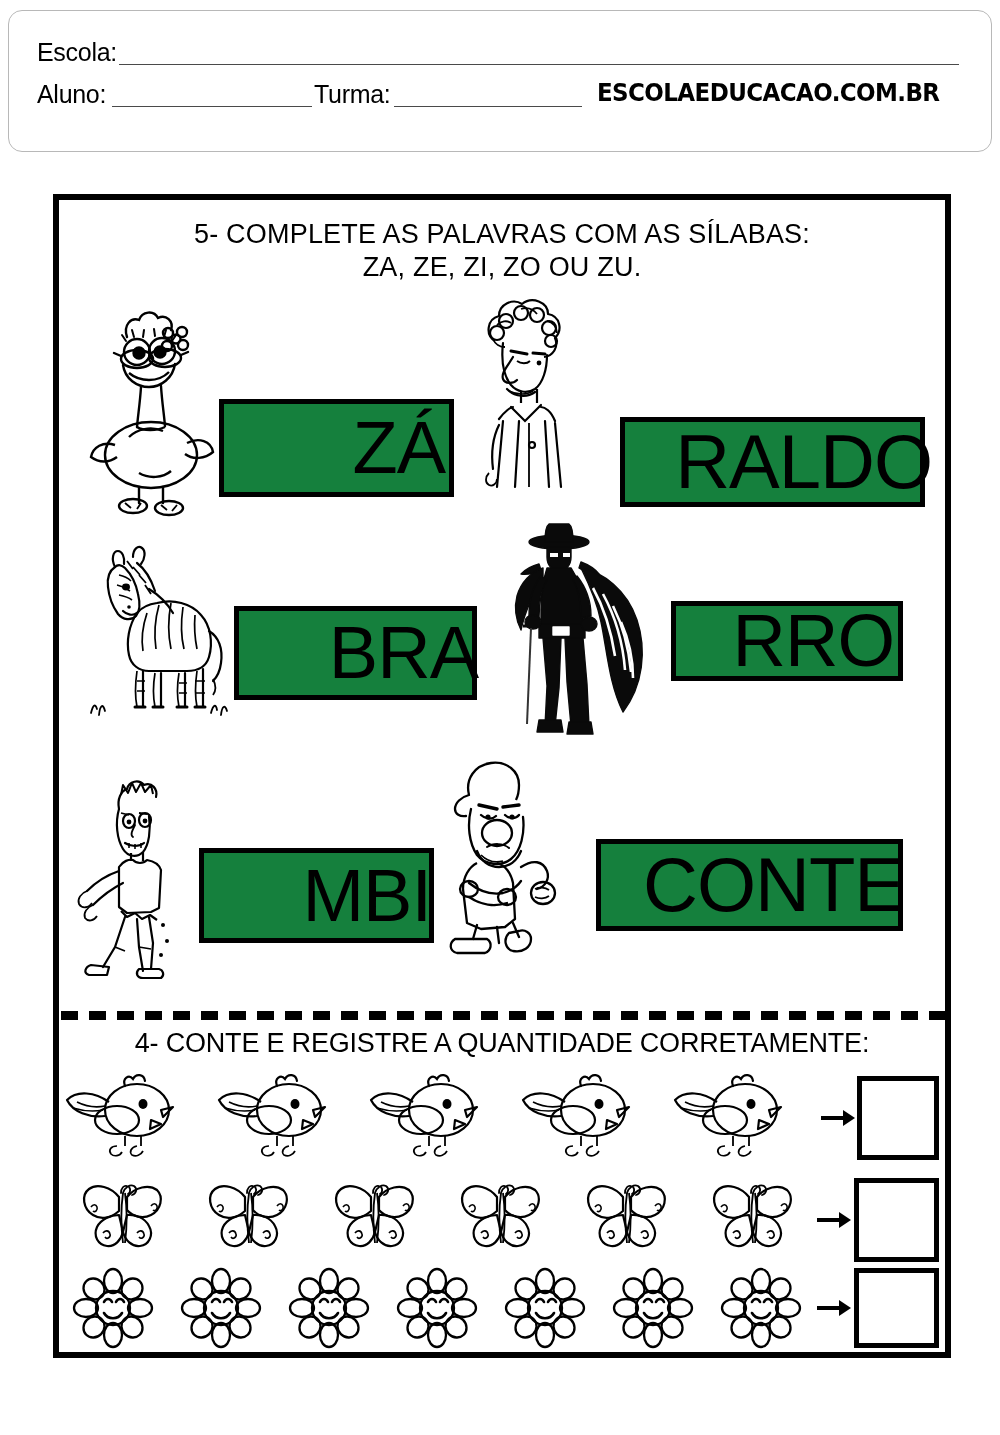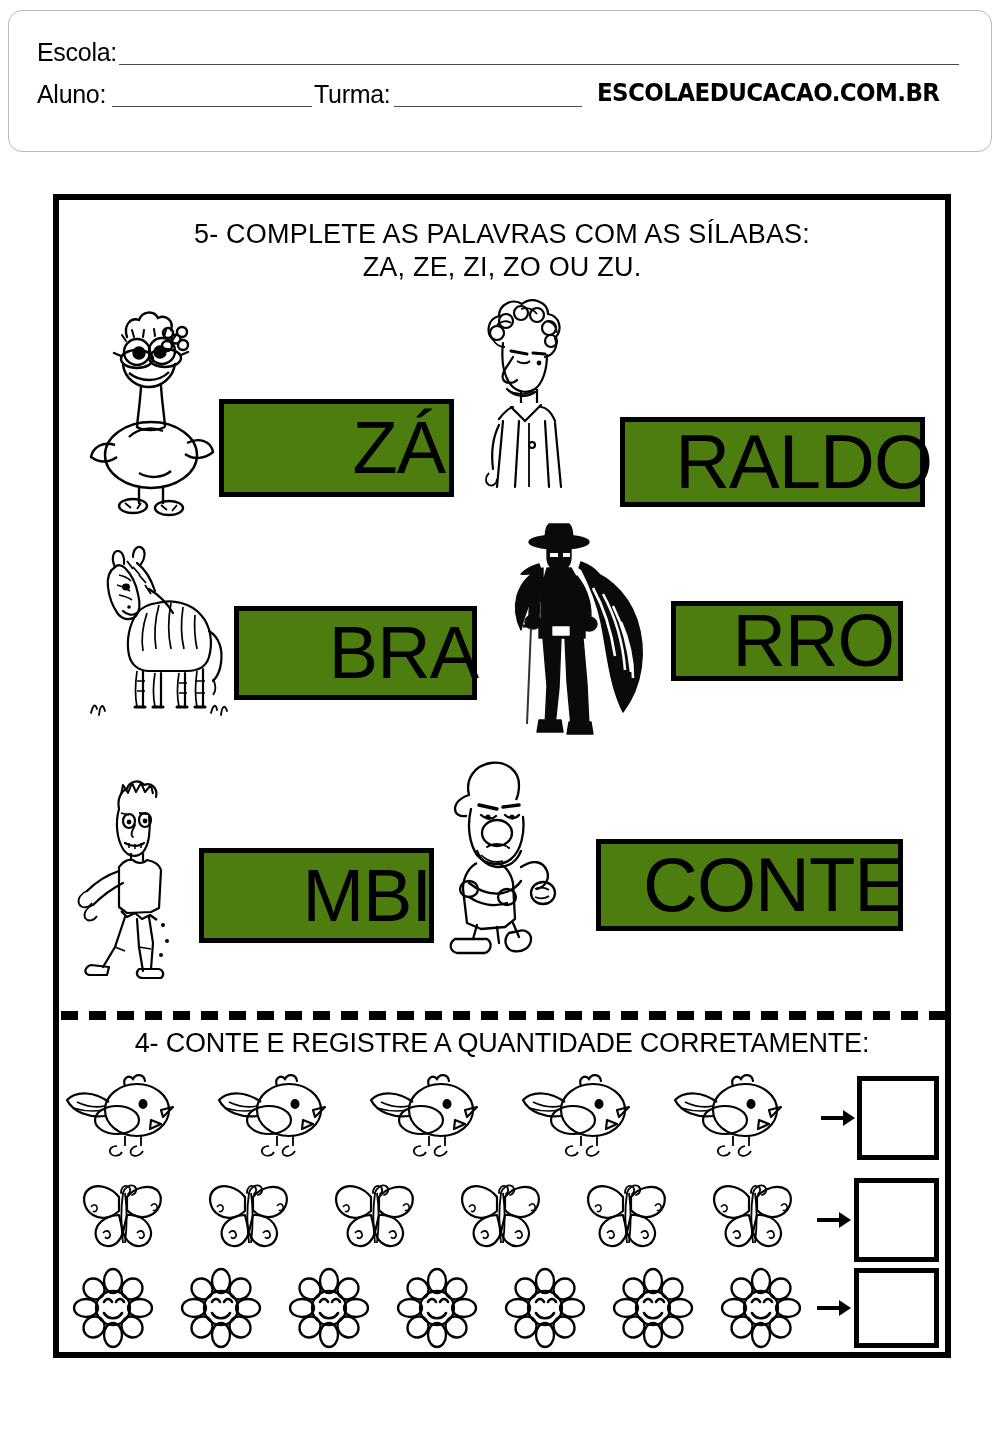--- a/index.html
+++ b/index.html
@@ -62,21 +62,21 @@
   
   .word-row{ position:absolute; left:0; width:100%; height:220px; }
   .row1{ top:95px; }
   .row2{ top:323px; }
   .row3{ top:555px; }
 
   .art{ position:absolute; }
   .wbox{
     position:absolute;
     border:5px solid #000;
-    background:#4d7c0f;
+    background:#15803d;
     display:flex; align-items:center; justify-content:flex-end;
   }
   .wbox span{
     font-size:74px; line-height:74px;
     letter-spacing:-1px;
     padding-right:4px;
     white-space:nowrap;
   }
 
   

